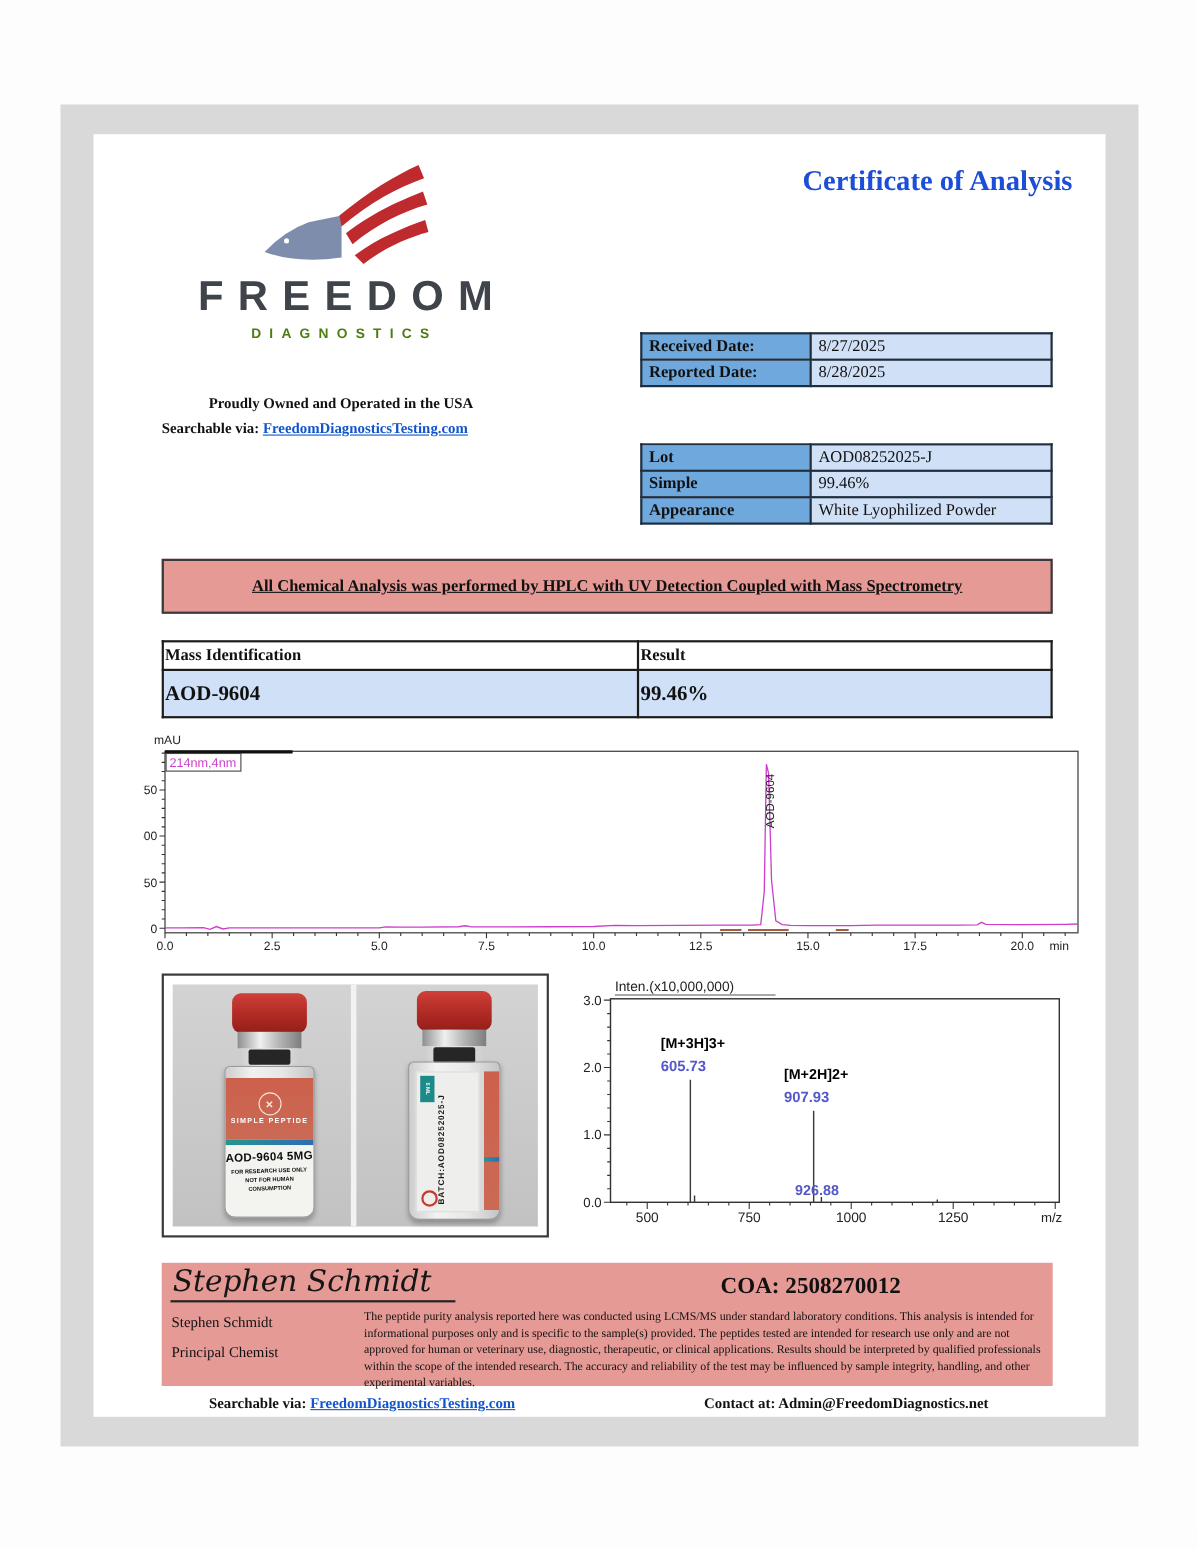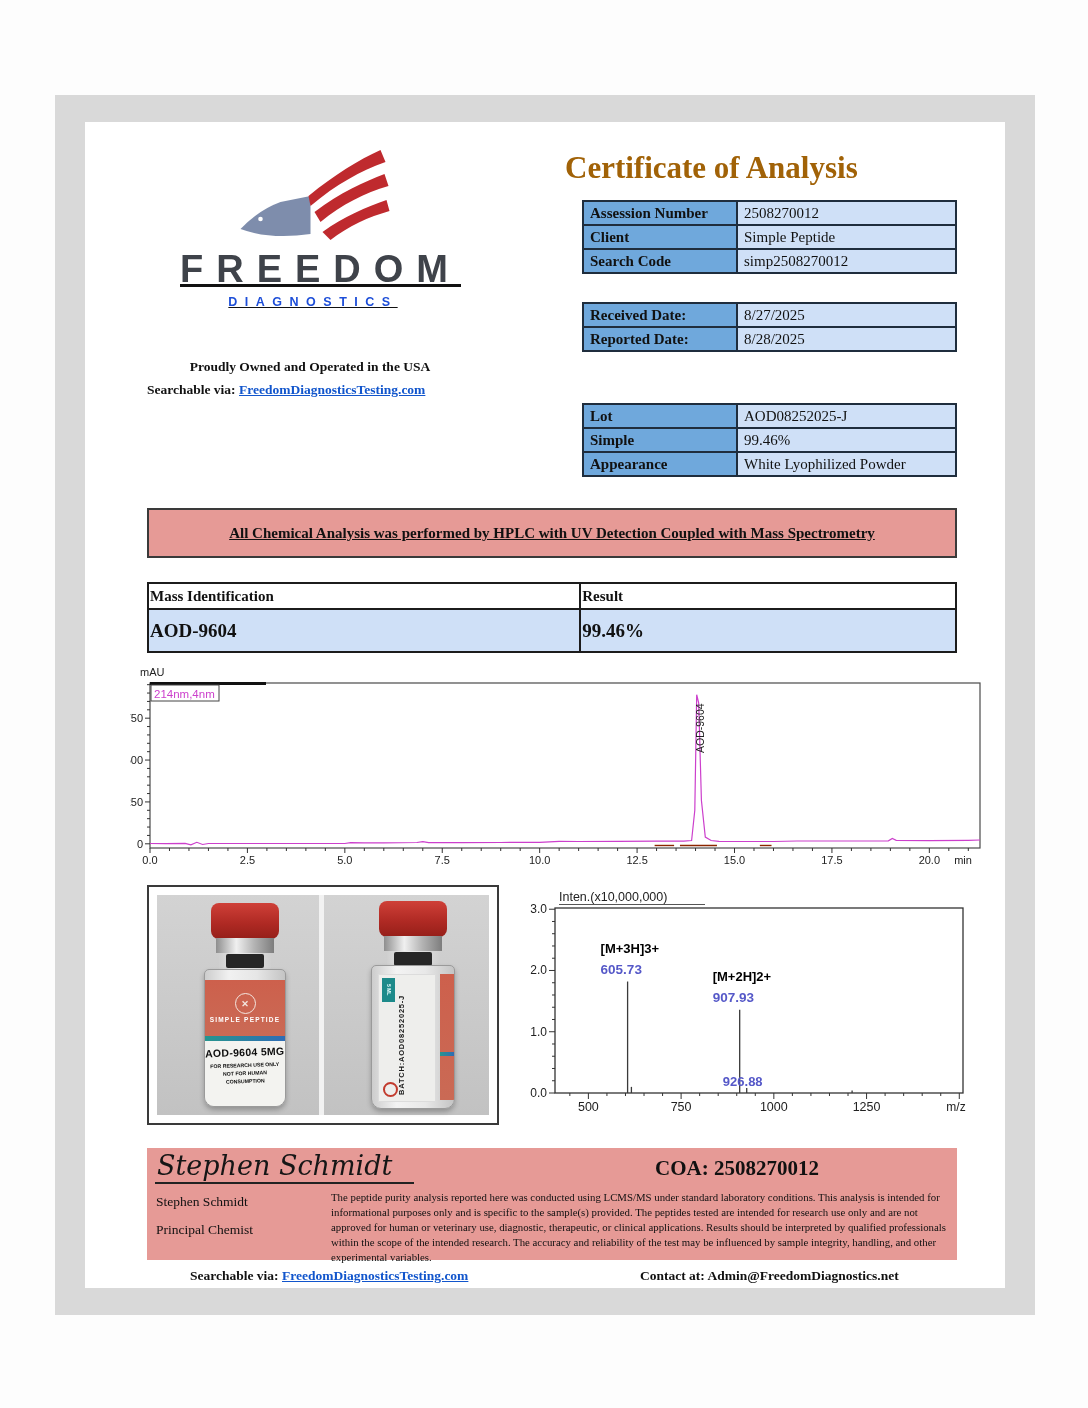--- a/index.html
+++ b/index.html
@@ -3,30 +3,30 @@
 <meta charset="utf-8">
 <style>
   html,body{margin:0;padding:0;background:#fff;}
   .canvas{position:relative;width:1088px;height:1408px;background:#fdfdfd;overflow:hidden;
           font-family:"Liberation Serif",serif;color:#111;}
   .scan-frame{position:absolute;left:55px;top:95px;width:980px;height:1220px;background:#d9d9d9;}
   .doc{position:absolute;left:30px;top:27px;width:920px;height:1166px;background:#ffffff;}
   .abs{position:absolute;}
 
   
-  .brand{left:85px;top:22px;width:280px;text-align:center;text-decoration:underline;}
+  .brand{left:85px;top:22px;width:280px;text-align:center;}
   .brand-name{font-family:"Liberation Sans",sans-serif;font-weight:bold;font-size:38px;
               letter-spacing:13px;margin-left:10px;color:#3f434a;margin-top:-4px;}
   .brand-sub{font-family:"Liberation Sans",sans-serif;font-weight:bold;font-size:12.5px;
-             letter-spacing:7.5px;margin-left:6px;color:#1d4ed8;margin-top:4px;}
+             letter-spacing:7.5px;margin-left:6px;color:#4d7c0f;margin-top:4px;}
   .tagline{left:60px;top:237px;width:330px;text-align:center;font-weight:bold;font-size:13.5px;}
   .search-line{left:62px;top:260px;font-weight:bold;font-size:13.5px;}
   a.doc-link{color:#1155cc;text-decoration:underline;font-weight:bold;}
 
-  .title{left:480px;top:28px;width:410px;text-align:left;font-weight:bold;font-size:31px;color:#a16207;}
+  .title{left:480px;top:28px;width:410px;text-align:right;font-weight:bold;font-size:26px;color:#1d4ed8;}
 
   
   table.blue-table{border-collapse:collapse;table-layout:fixed;font-family:"Liberation Serif",serif;}
   table.blue-table th,table.blue-table td{border:2px solid #1f2d3d;height:20px;padding:1px 6px;
       font-size:15px;overflow:hidden;white-space:nowrap;}
   table.blue-table th{background:#6fa8dc;text-align:left;font-weight:bold;}
   table.blue-table td{background:#cfe0f7;font-weight:normal;}
   .t-left th{width:162px;} .t-right th{width:140px;}
 
   .banner{left:62px;top:386px;width:810px;height:50px;background:#e69a96;border:2px solid #3a3a3a;
@@ -125,36 +125,20 @@
 
       <div class="abs tagline">Proudly Owned and Operated in the USA</div>
 
       <div class="abs search-line">
         <span>Searchable via:</span>
         <a class="doc-link" href="#">FreedomDiagnosticsTesting.com</a>
       </div>
 
       <div class="abs title">Certificate of Analysis</div>
 
-      <table class="abs blue-table t-right" style="left:497px;top:78px;width:375px;">
-        <tbody>
-            <tr>
-          <th>Assession Number</th>
-          <td>2508270012</td>
-            </tr>
-        <tr>
-          <th>Client</th>
-          <td>Simple Peptide</td>
-            </tr>
-        <tr>
-          <th>Search Code</th>
-          <td>simp2508270012</td>
-            </tr>
-      </tbody>
-        </table>
 
       <table class="abs blue-table t-right" style="left:497px;top:180px;width:375px;">
         <tbody>
             <tr>
           <th>Received Date:</th>
           <td>8/27/2025</td>
             </tr>
         <tr>
           <th>Reported Date:</th>
           <td>8/28/2025</td>

